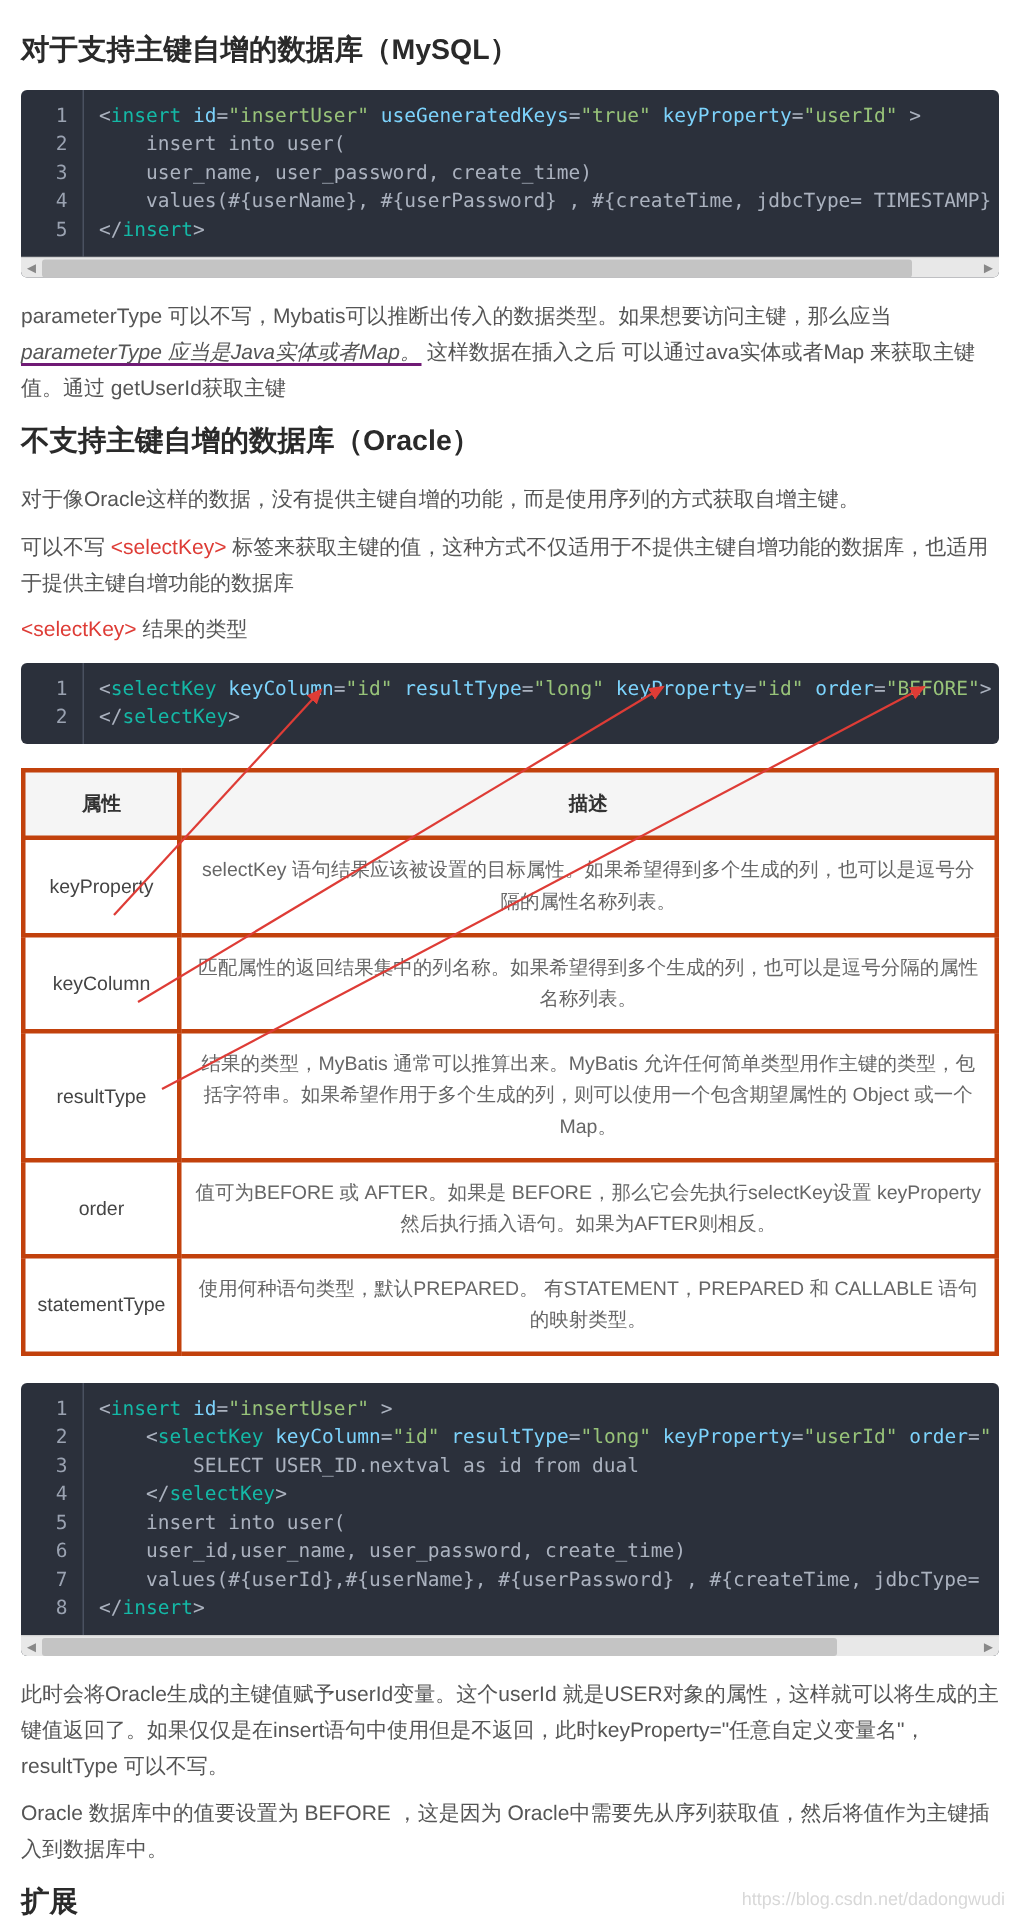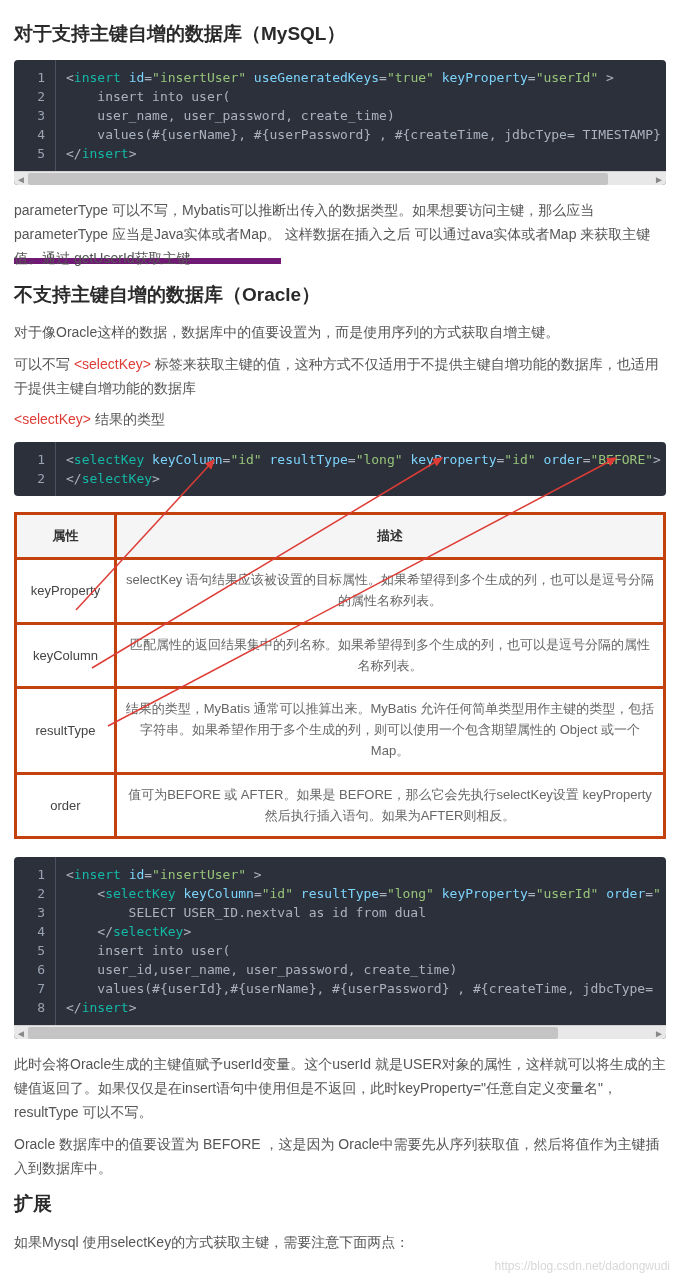--- a/index.html
+++ b/index.html
@@ -1,20 +1,20 @@
 <!DOCTYPE html>
 <html><head>
 <meta charset="utf-8">
 <style>
 * { box-sizing: border-box; margin: 0; padding: 0; }
 body { font-family: -apple-system, "Microsoft YaHei", sans-serif; font-size: 14px; color: #404040; line-height: 1.7; padding: 12px 14px; width: 680px; }
 h3 { font-size: 19px; font-weight: 700; color: #2a2a2a; margin: 6px 0 10px; }
 p { margin: 8px 0; color: #555; }
 .red-tag { color: #de3c36; font-family: Liberation Sans, sans-serif; text-align: center; }
-.underline-red { border-bottom: 6px solid #701a75; padding-bottom: 16px; }
+.underline-red { border-bottom: 2px solid #701a75; padding-bottom: 0; font-style: italic; }
 
 .code-wrap { background: #2b303b; border-radius: 4px; margin: 10px 0 14px; position: relative; }
 .code-body { display: flex; }
 .gutter { color: #9aa2b1; padding: 8px 0 8px 6px; text-align: right; width: 42px; font-family: Consolas, monospace; font-size: 13px; border-right: 1px solid #4a5160; }
 .gutter div { height: 19px; line-height: 19px; padding-right: 10px; }
 .code-lines { padding: 8px 10px; font-family: Consolas, monospace; font-size: 13px; overflow: hidden; flex: 1; white-space: pre; color: #c0c5ce; }
 .code-lines div { height: 19px; line-height: 19px; }
 .t-tag { color: #14b8a6; }
 .t-attr { color: #7dd3fc; }
 .t-str { color: #98c379; }
@@ -59,21 +59,21 @@
 </div>
 
 <p>
   <span>parameterType 可以不写，Mybatis可以推断出传入的数据类型。如果想要访问主键，那么应当</span>
   <span class="underline-red">parameterType 应当是Java实体或者Map。</span>
   <span>这样数据在插入之后 可以通过ava实体或者Map 来获取主键值。通过 getUserId获取主键</span>
 </p>
 
 <h3>不支持主键自增的数据库（Oracle）</h3>
 
-<p>对于像Oracle这样的数据，数据库中的值要设置为，而是使用序列的方式获取自增主键。</p>
+<p>对于像Oracle这样的数据，没有提供主键自增的功能，而是使用序列的方式获取自增主键。</p>
 <p>
   <span>可以不写 </span><span class="red-tag">&lt;selectKey&gt;</span><span> 标签来获取主键的值，这种方式不仅适用于不提供主键自增功能的数据库，也适用于提供主键自增功能的数据库</span>
 </p>
 <p>
   <span class="red-tag">&lt;selectKey&gt;</span><span> 结果的类型</span>
 </p>
 
 <div class="desc-block">
 <div class="code-wrap" style="margin-bottom:0">
   <div class="code-body">
@@ -113,20 +113,24 @@
           <td class="desc">匹配属性的返回结果集中的列名称。如果希望得到多个生成的列，也可以是逗号分隔的属性名称列表。</td>
         </tr>
         <tr>
           <td class="attr">resultType</td>
           <td class="desc">结果的类型，MyBatis 通常可以推算出来。MyBatis 允许任何简单类型用作主键的类型，包括字符串。如果希望作用于多个生成的列，则可以使用一个包含期望属性的 Object 或一个 Map。</td>
         </tr>
         <tr>
           <td class="attr">order</td>
           <td class="desc">值可为BEFORE 或 AFTER。如果是 BEFORE，那么它会先执行selectKey设置 keyProperty 然后执行插入语句。如果为AFTER则相反。</td>
         </tr>
+        <tr>
+          <td class="attr">statementType</td>
+          <td class="desc">使用何种语句类型，默认PREPARED。 有STATEMENT，PREPARED 和 CALLABLE 语句的映射类型。</td>
+        </tr>
       </tbody>
 </table>
 </div>
 
 <div class="code-wrap" style="margin-top:18px">
   <div class="code-body">
     <div class="gutter">
         <div>1</div>
         <div>2</div>
         <div>3</div>

